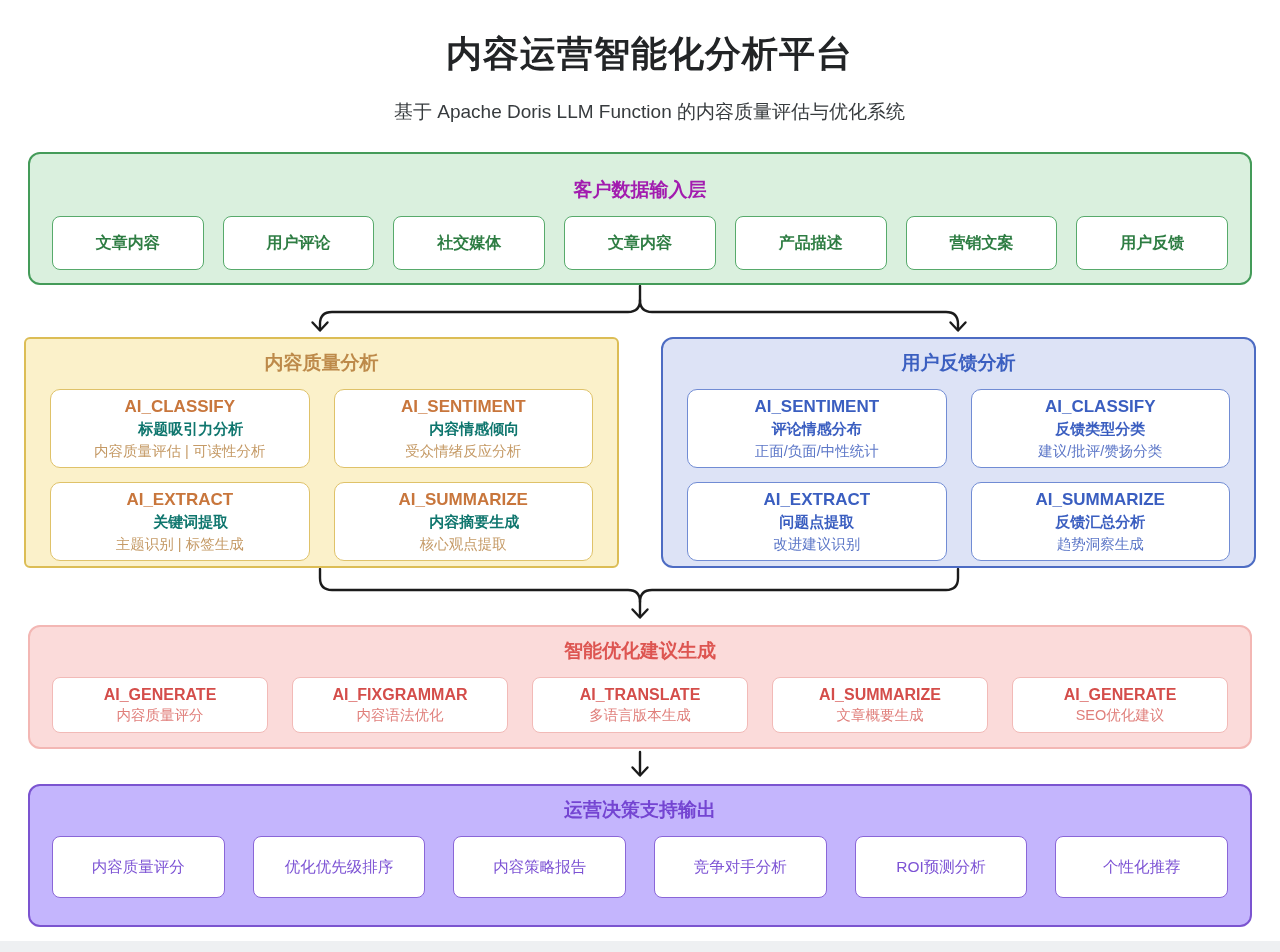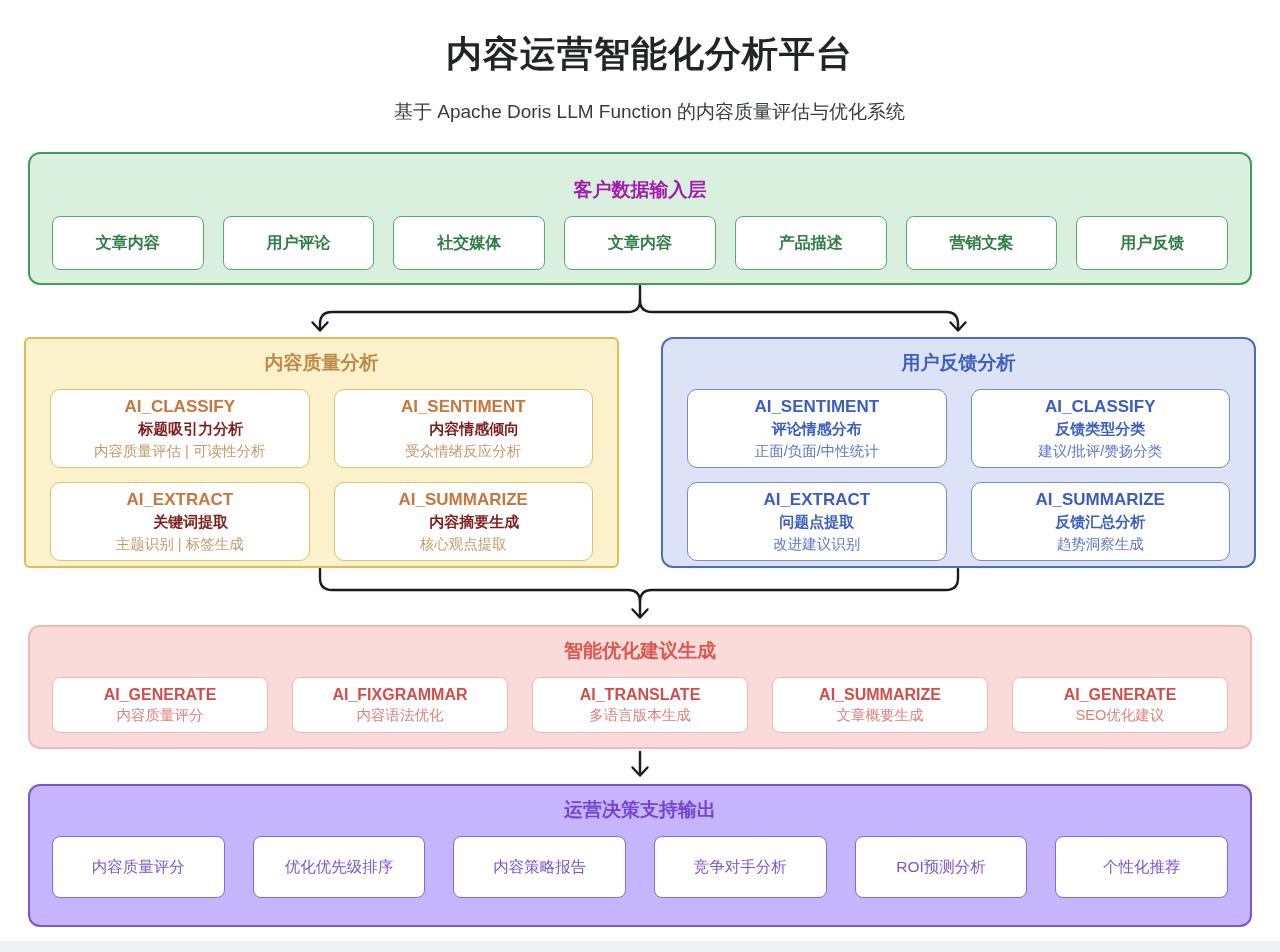--- a/index.html
+++ b/index.html
@@ -49,21 +49,21 @@
     display: flex; flex-direction: column; align-items: center; justify-content: center;
     gap: 3px; text-align: center;
   }
   .card-fn   { font-size: 17px; font-weight: 700; }
   .card-name { font-size: 15px; font-weight: 700; }
   .card-desc { font-size: 14.5px; font-weight: 400; }
   .panel-yellow { background: #fbf1ca; border-color: #dcbd55; border-radius: 6px; }
   .panel-yellow .section-title { color: #bd8a4a; }
   .panel-yellow .card { border-color: #dfc269; }
   .panel-yellow .card-fn   { color: #c8763c; }
-  .panel-yellow .card-name { color: #7f1d1d; margin-left: 22px; }
+  .panel-yellow .card-name { color: #0f766e; margin-left: 22px; }
   .panel-yellow .card-desc { color: #c59a66; }
   .panel-blue { background: #dde3f6; border-color: #4d6cc3; }
   .panel-blue .section-title { color: #3b5fc0; }
   .panel-blue .card { border-color: #718cd4; }
   .panel-blue .card-fn   { color: #3a5ec0; }
   .panel-blue .card-name { color: #3a5ec0; }
   .panel-blue .card-desc { color: #5b76c7; }
   
   .sec-red { background: #fbdbda; border-color: #f3b7b4; height: 124px; }
   .sec-red .section-title { color: #dd5551; }

